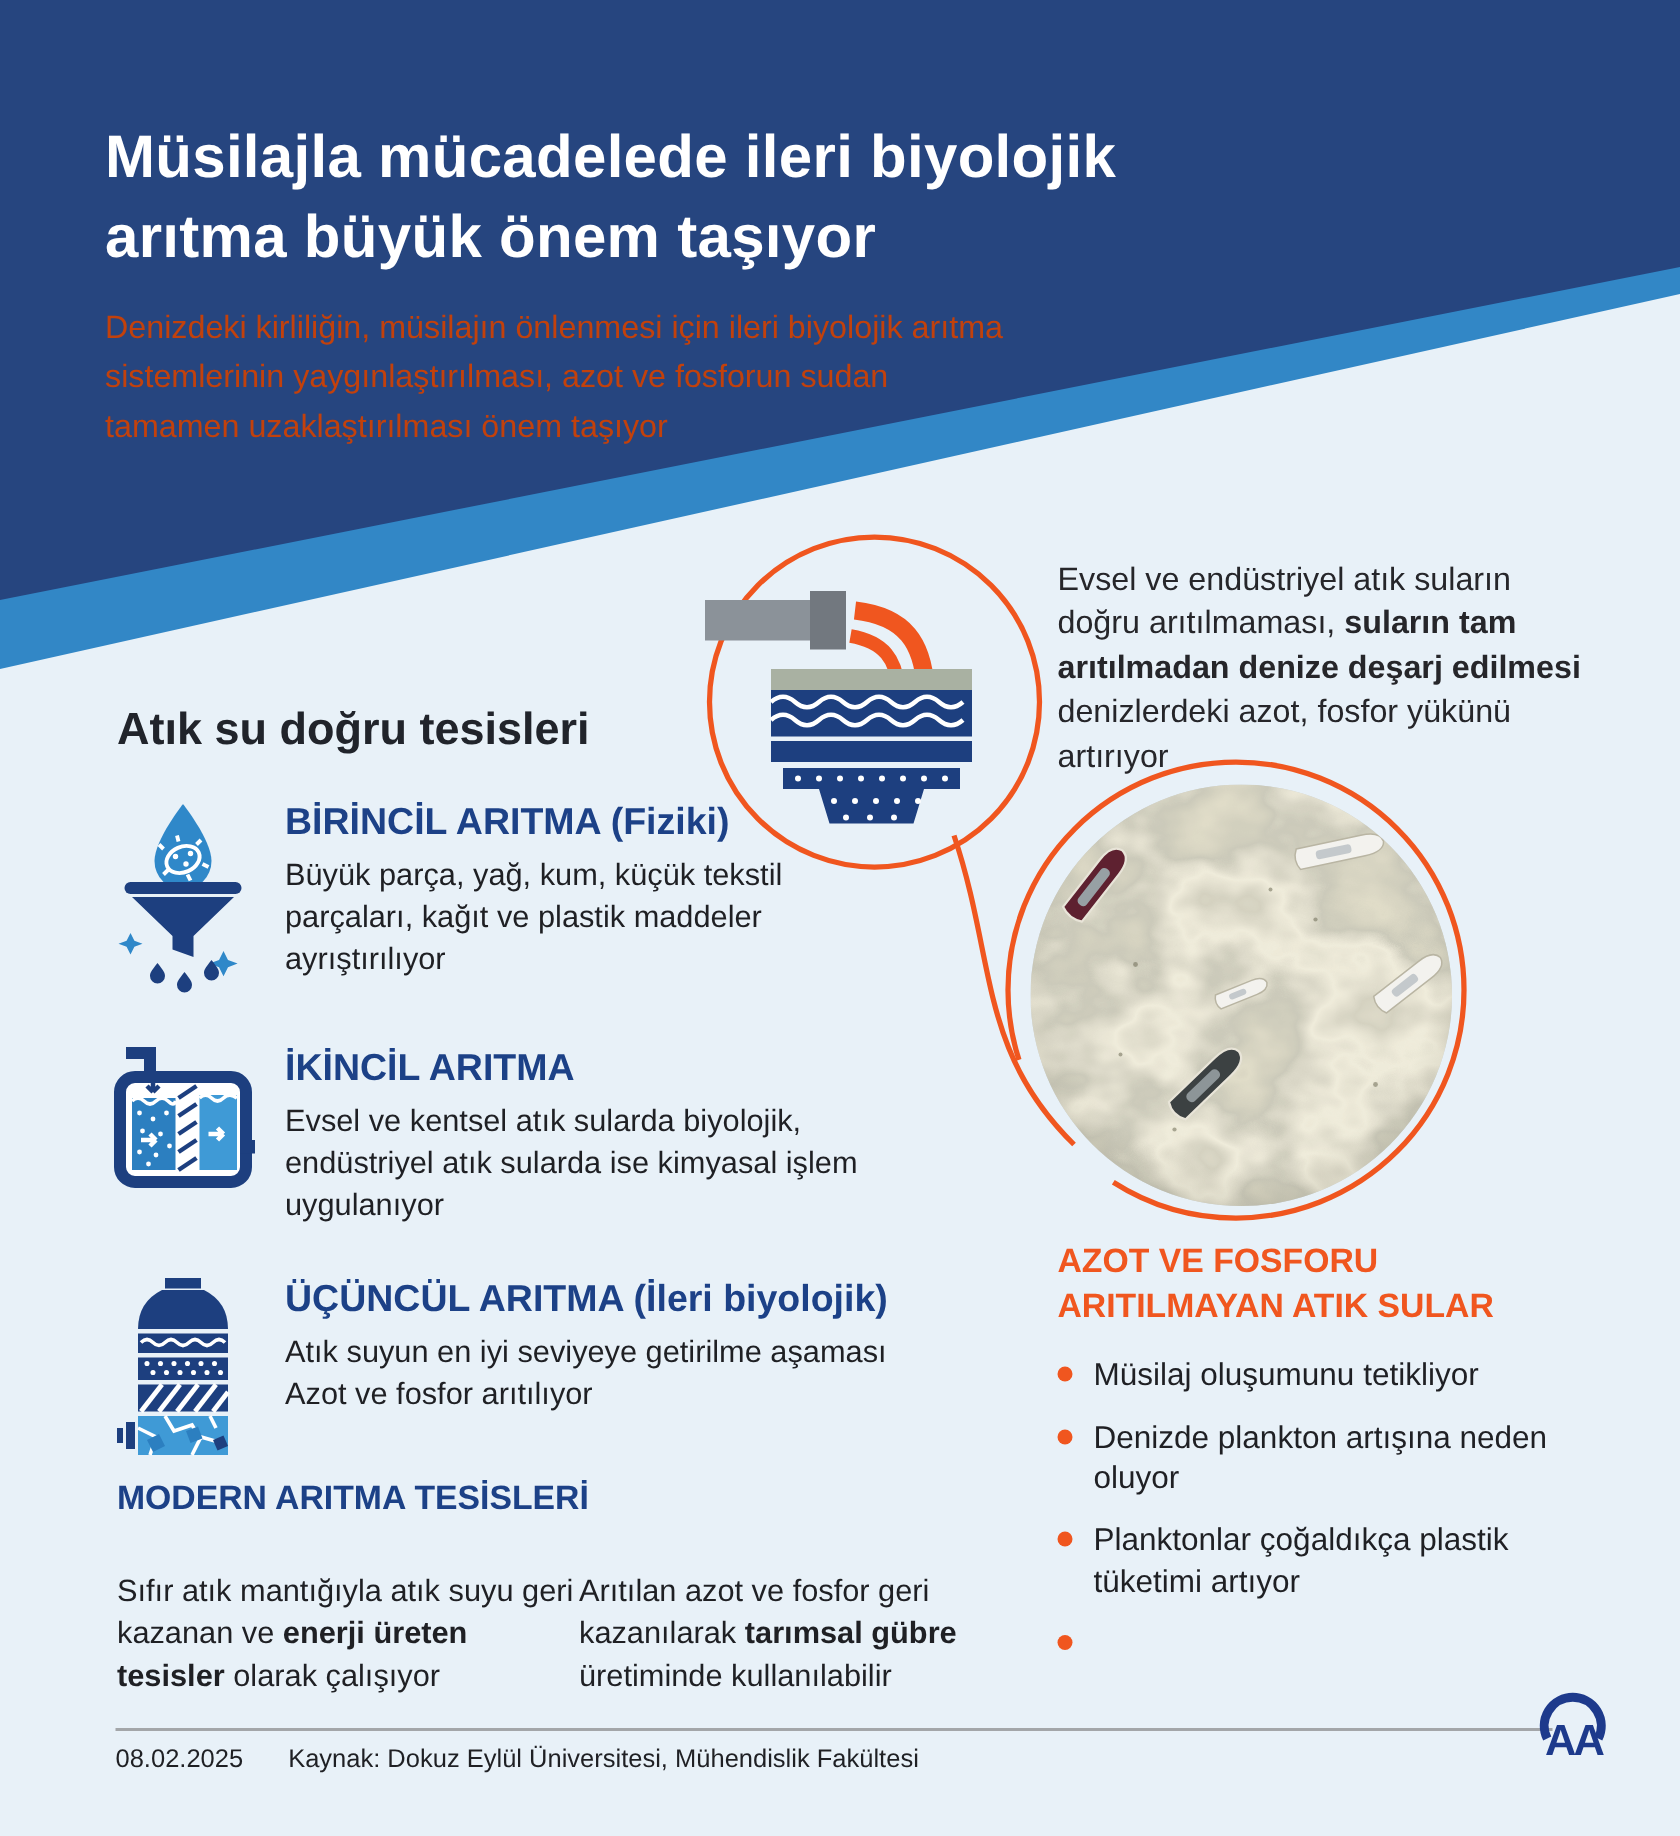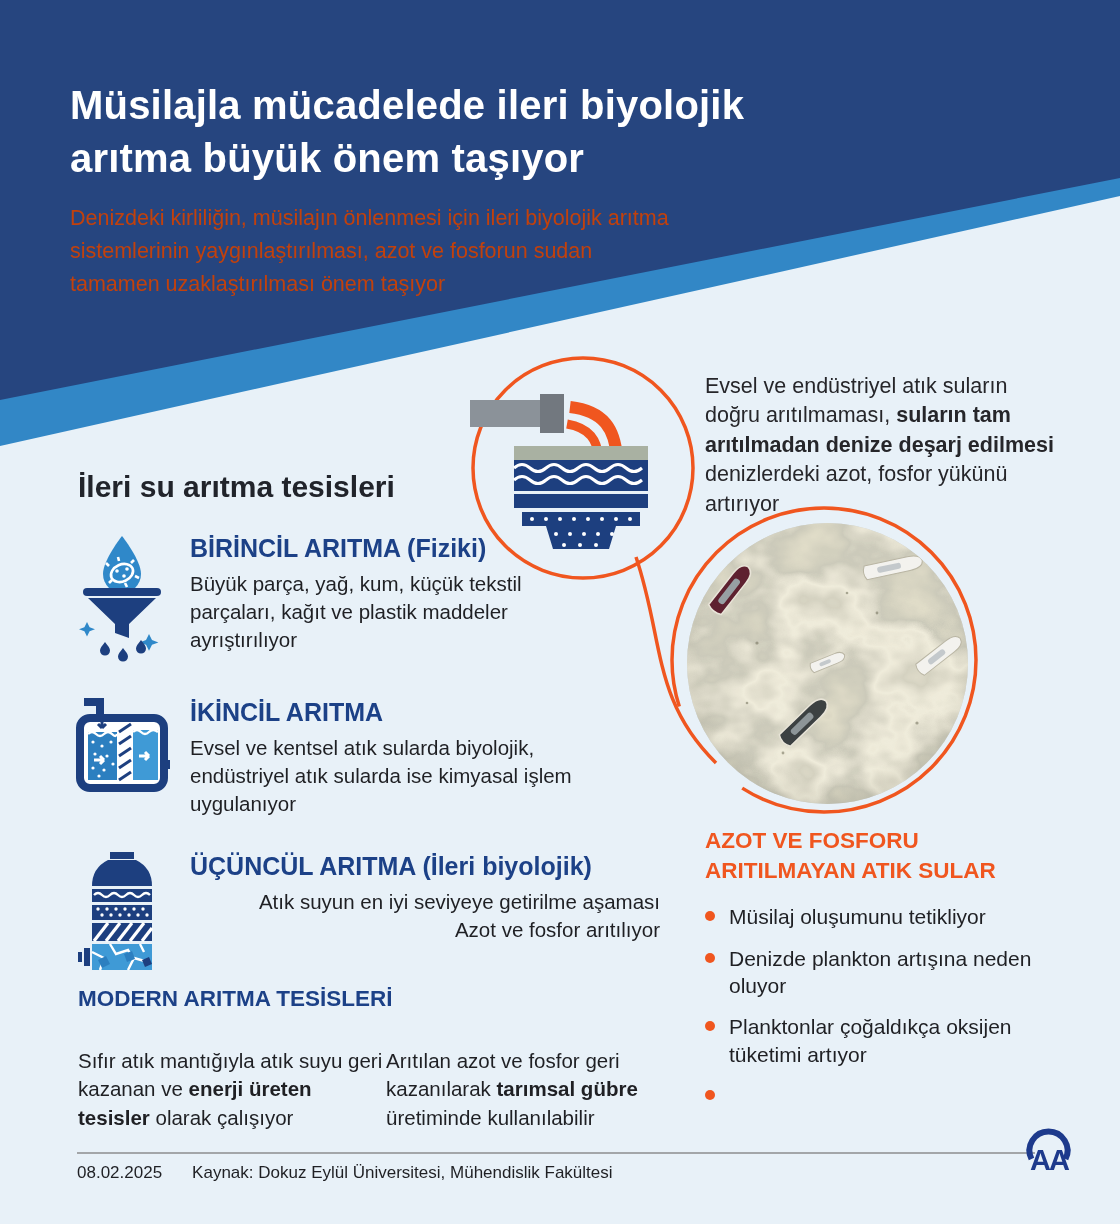--- a/index.html
+++ b/index.html
@@ -30,21 +30,21 @@
 
   .treatment{left:72px;width:575px;display:flex;gap:18px;align-items:flex-start;}
   .t-icon{flex:0 0 100px;display:flex;justify-content:center;}
   .t-title{font-size:25px;font-weight:700;color:#1c4187;margin:0 0 7px 0;}
   .t-body{font-size:20.5px;line-height:1.36;color:#1f2024;margin:0;}
   #treatment-1{top:534px;}
   #treatment-2{top:698px;}
   #treatment-3{top:852px;}
   #treatment-1 .t-body{width:390px;}
   #treatment-2 .t-body{width:400px;}
-  #treatment-3 .t-body{width:470px;text-align:right;}
+  #treatment-3 .t-body{width:470px;}
 
   #modern{left:78px;top:986px;width:620px;}
   #modern-title{font-size:22.5px;font-weight:700;color:#1c4187;margin:0 0 14px 0;}
   #modern-cols{display:flex;}
   .m-col{font-size:20.5px;line-height:1.4;color:#1f2024;}
   #modern-col1{width:308px;}
   #modern-col2{width:292px;}
 
   #untreated{left:705px;top:826px;width:370px;}
   #untreated-title{font-size:22.5px;line-height:1.32;font-weight:700;color:#f0561f;margin:0 0 18px 0;}
@@ -74,21 +74,21 @@
   </svg>
 
   <div id="stripe" class="abs"></div>
   <div id="header-dark" class="abs"></div>
   <h1 id="title" class="abs preline">Müsilajla mücadelede ileri biyolojik
 arıtma büyük önem taşıyor</h1>
   <p id="subtitle" class="abs preline">Denizdeki kirliliğin, müsilajın önlenmesi için ileri biyolojik arıtma
 sistemlerinin yaygınlaştırılması, azot ve fosforun sudan
 tamamen uzaklaştırılması önem taşıyor</p>
 
-  <div id="section-heading" class="abs">İleri su arıtma tesisleri</div>
+  <div id="section-heading" class="abs">Atık su doğru tesisleri</div>
 
   <div id="faucet" class="abs">
     <svg width="252" height="196" viewBox="0 0 252 196">
       <path d="M118,25 C152,29 163,47 165,76" fill="none" stroke="#f0561f" stroke-width="12"></path>
       <path d="M115,42 C138,46 145,58 147,76" fill="none" stroke="#f0561f" stroke-width="9"></path>
       <rect x="18" y="18" width="72" height="27" fill="#8b9299"></rect>
       <rect x="88" y="12" width="24" height="39" fill="#72787f"></rect>
       <rect x="62" y="64" width="134" height="14" fill="#a9b1a2"></rect>
       <rect x="62" y="78" width="134" height="31" fill="#1d3f7f"></rect>
       <path d="M62,86 q8,-7 16,0 t16,0 t16,0 t16,0 t16,0 t16,0 t16,0 t16,0" fill="none" stroke="#ffffff" stroke-width="3"></path>
@@ -307,21 +307,21 @@
       <p id="modern-col2" class="m-col"><span>Arıtılan azot ve fosfor geri kazanılarak </span><span class="b">tarımsal gübre</span><span> üretiminde kullanılabilir</span></p>
     </div>
   </div>
 
   <div id="untreated" class="abs">
     <h3 id="untreated-title" class="preline">AZOT VE FOSFORU
 ARITILMAYAN ATIK SULAR</h3>
     <ul id="untreated-list">
       <li><span class="dot"></span><span>Müsilaj oluşumunu tetikliyor</span></li>
       <li><span class="dot"></span><span>Denizde plankton artışına neden oluyor</span></li>
-      <li><span class="dot"></span><span>Planktonlar çoğaldıkça oksijen tüketimi artıyor</span></li>
+      <li><span class="dot"></span><span>Planktonlar çoğaldıkça plastik tüketimi artıyor</span></li>
       <li><span class="dot"></span></li>
     </ul>
   </div>
 
   <div id="footer-line" class="abs"></div>
   <div id="footer-text" class="abs">
     <span>08.02.2025</span>
     <span>Kaynak: Dokuz Eylül Üniversitesi, Mühendislik Fakültesi</span>
   </div>
   <div id="aa-logo" class="abs">

